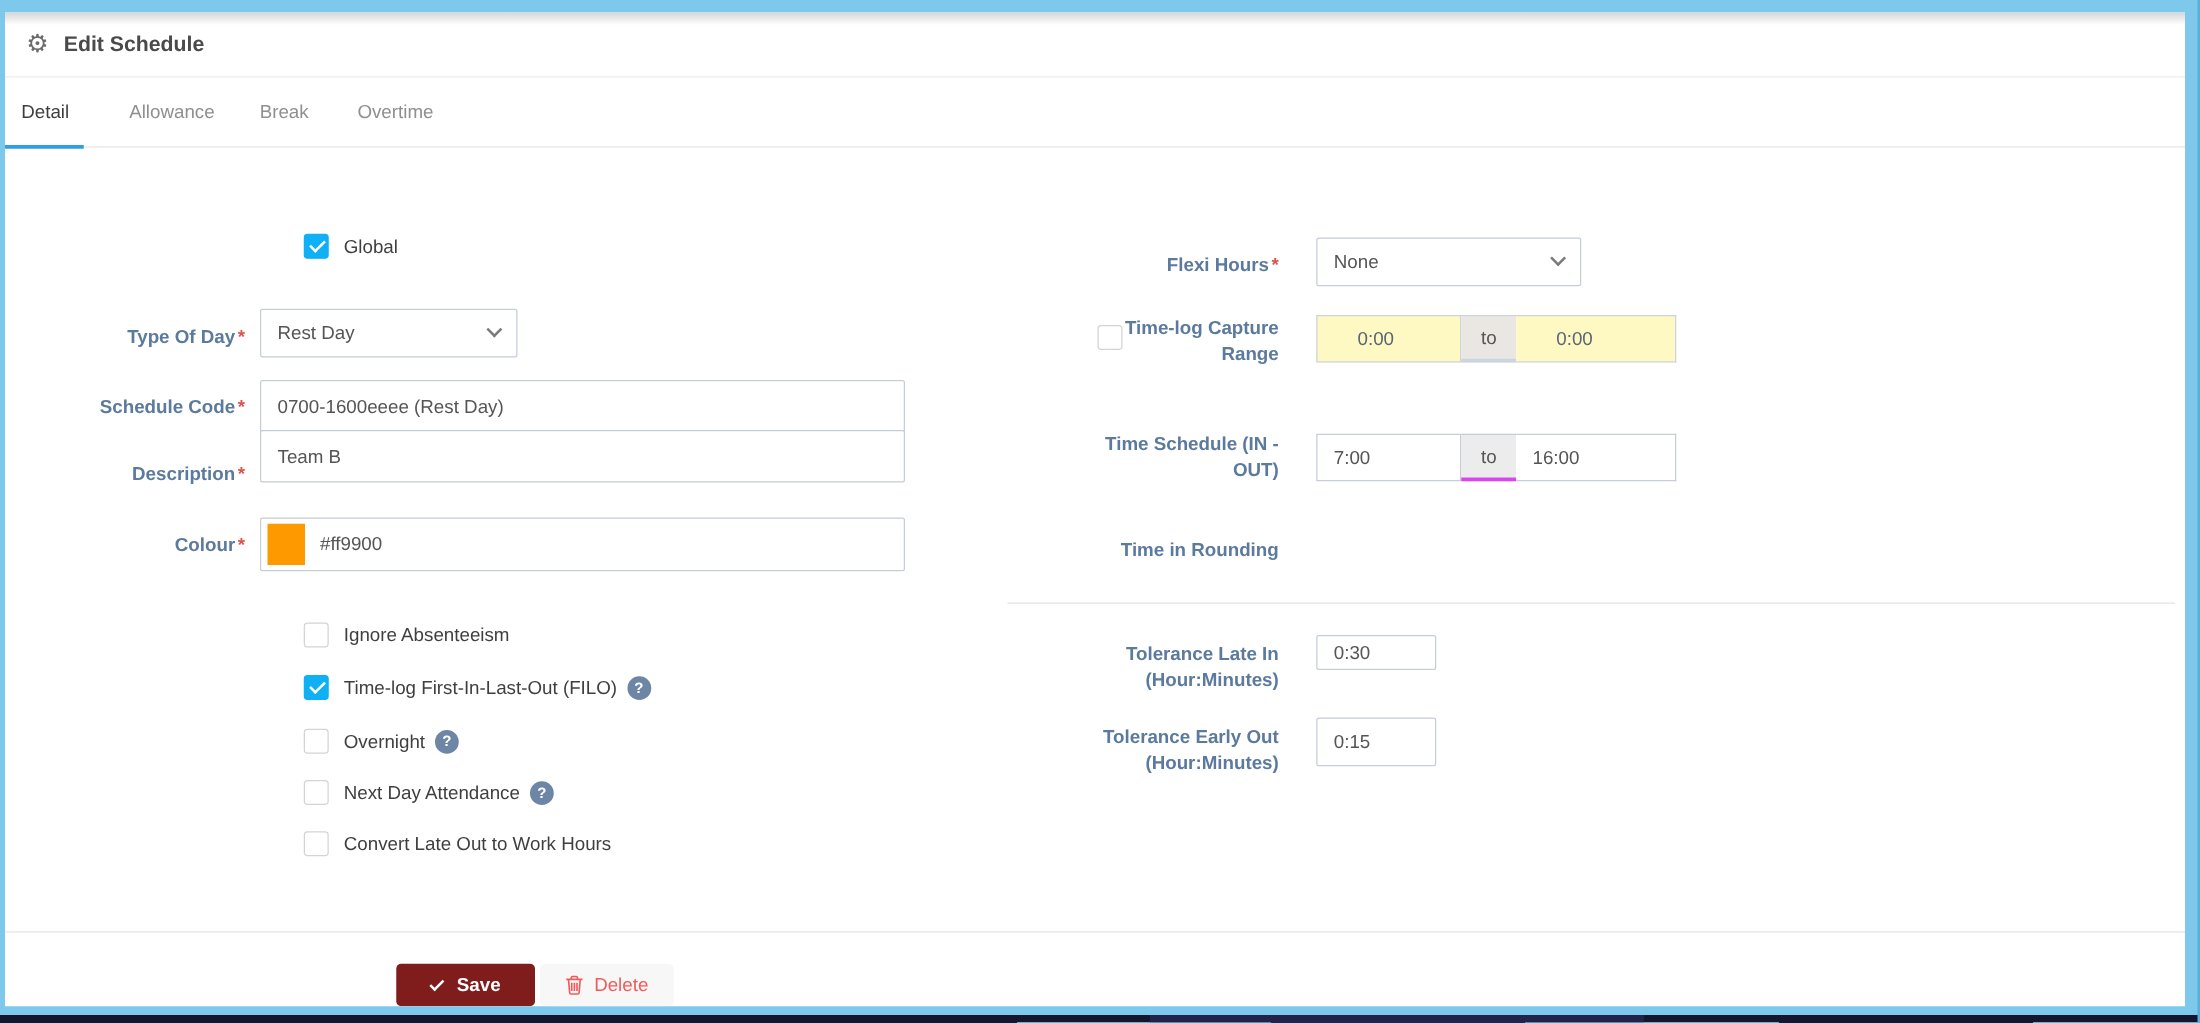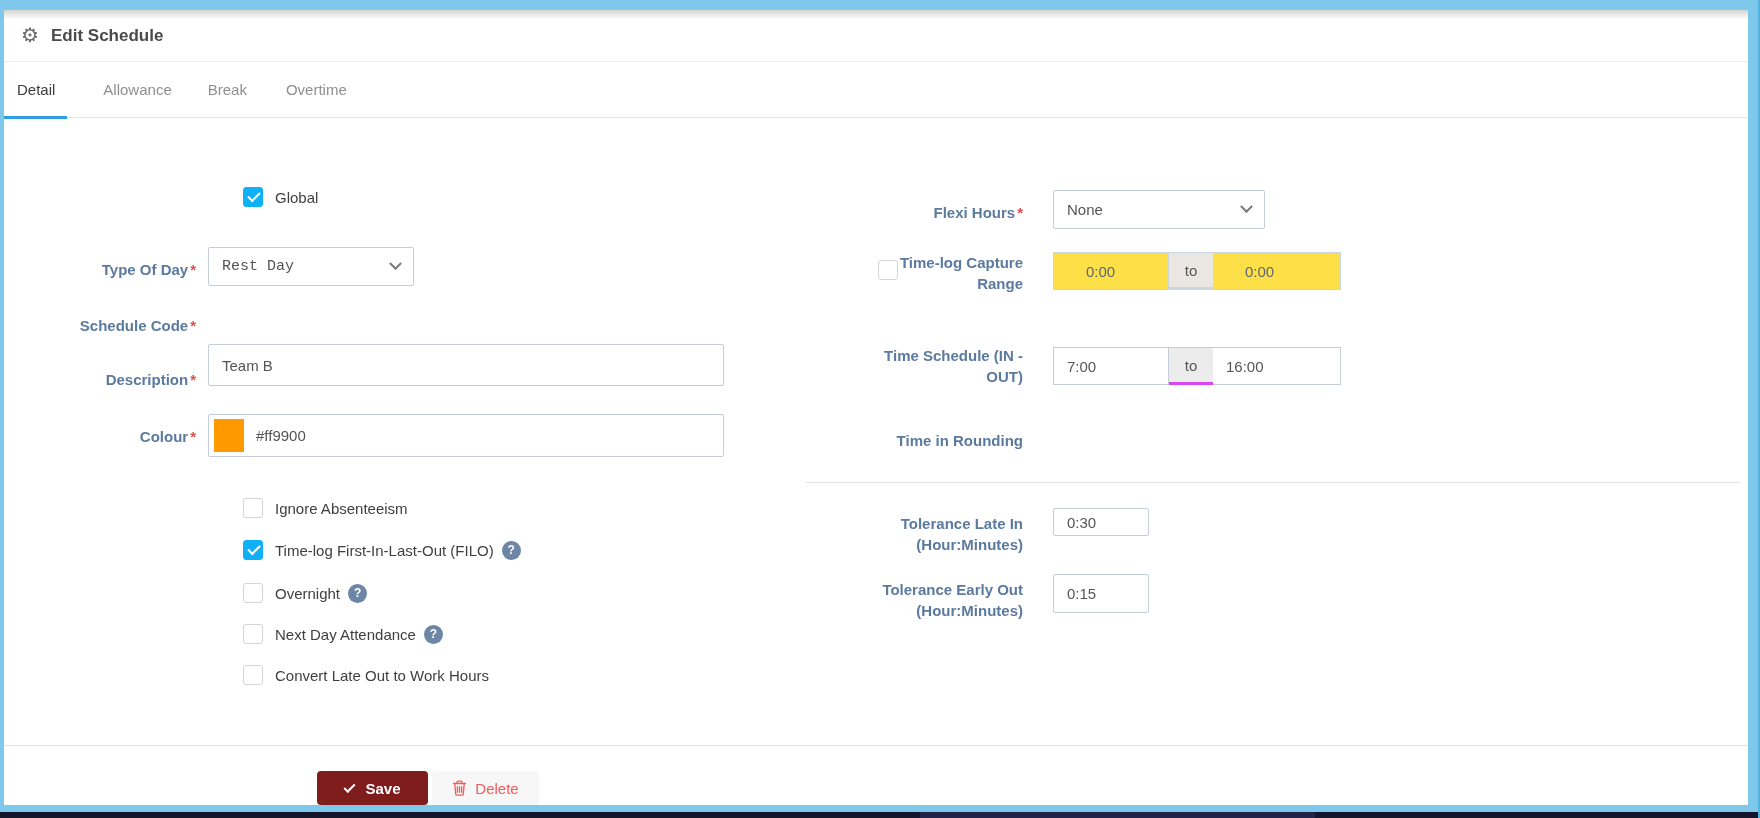--- a/index.html
+++ b/index.html
@@ -43,21 +43,21 @@
           font-size:12px; font-weight:bold; align-items:center; justify-content:center; margin-left:8px; }
 
   .swatch { width:30px; height:33px; background:#ff9900; flex:0 0 auto; margin-right:12px; }
 
   .range { position:absolute; display:flex; height:38px; }
   .range .box { width:116px; border:1px solid #c5cdd9; background:#fff; color:#555; font-size:15px;
                 display:flex; align-items:center; padding:0 13px; }
   .range .box.last { width:128px; border-left:none; }
   .range .sep { width:44px; border-top:1px solid #c5cdd9; border-bottom:3px solid #d946ef; background:#ececec;
                 color:#555; font-size:15px; display:flex; align-items:center; justify-content:center; }
-  .range.disabled .box { background:#fde047; border-color:#ccd4e0; color:#5d6675;padding-left:32px; }
+  .range.disabled .box { background:#fef9c3; border-color:#ccd4e0; color:#5d6675;padding-left:32px; }
   .range.disabled .sep { background:#eae7e2; border-color:#ccd4e0; }
 
   .divider { position:absolute; height:1px; background:#e2e2e2; }
   .footer-divider { position:absolute; left:0; top:735px; width:100%; height:1px; background:#e3e3e3; }
 
   .btn { position:absolute; height:34px; border-radius:4px; display:flex; align-items:center; justify-content:center;
          font-size:15px; cursor:default; }
   .btn-save { left:313px; top:761px; width:111px; background:#7f1d1d; color:#fff; font-weight:bold; }
   .save-check { width:11px; height:6px; border-left:2px solid #fff; border-bottom:2px solid #fff;
                 transform:rotate(-45deg); margin-right:10px; margin-top:-3px; }
@@ -86,27 +86,30 @@
     <div class="main">
 
       <div class="cb checked" style="left:239px; top:69px;"></div>
       <div class="cb-label" style="left:271px; top:69px;">
         <span>Global</span>
       </div>
 
       <div class="lbl" style="left:20px; top:141px; width:172px;">
         <span>Type Of Day</span><span class="req">*</span>
       </div>
-      <div class="field select" style="left:204px; top:129px; width:206px; height:39px;font-family:Liberation Mono, monospace;">
+      <div class="field select" style="left:204px; top:129px; width:206px; height:39px;">
         <span>Rest Day</span>
         <span class="chev"></span>
       </div>
 
       <div class="lbl" style="left:20px; top:197px; width:172px;">
         <span>Schedule Code</span><span class="req">*</span>
+      </div>
+      <div class="field" style="left:204px; top:186px; width:516px; height:42px;">
+        <span>0700-1600eeee (Rest Day)</span>
       </div>
 
       <div class="lbl" style="left:20px; top:251px; width:172px;">
         <span>Description</span><span class="req">*</span>
       </div>
       <div class="field" style="left:204px; top:226px; width:516px; height:42px;">
         <span>Team B</span>
       </div>
 
       <div class="lbl" style="left:20px; top:308px; width:172px;">

